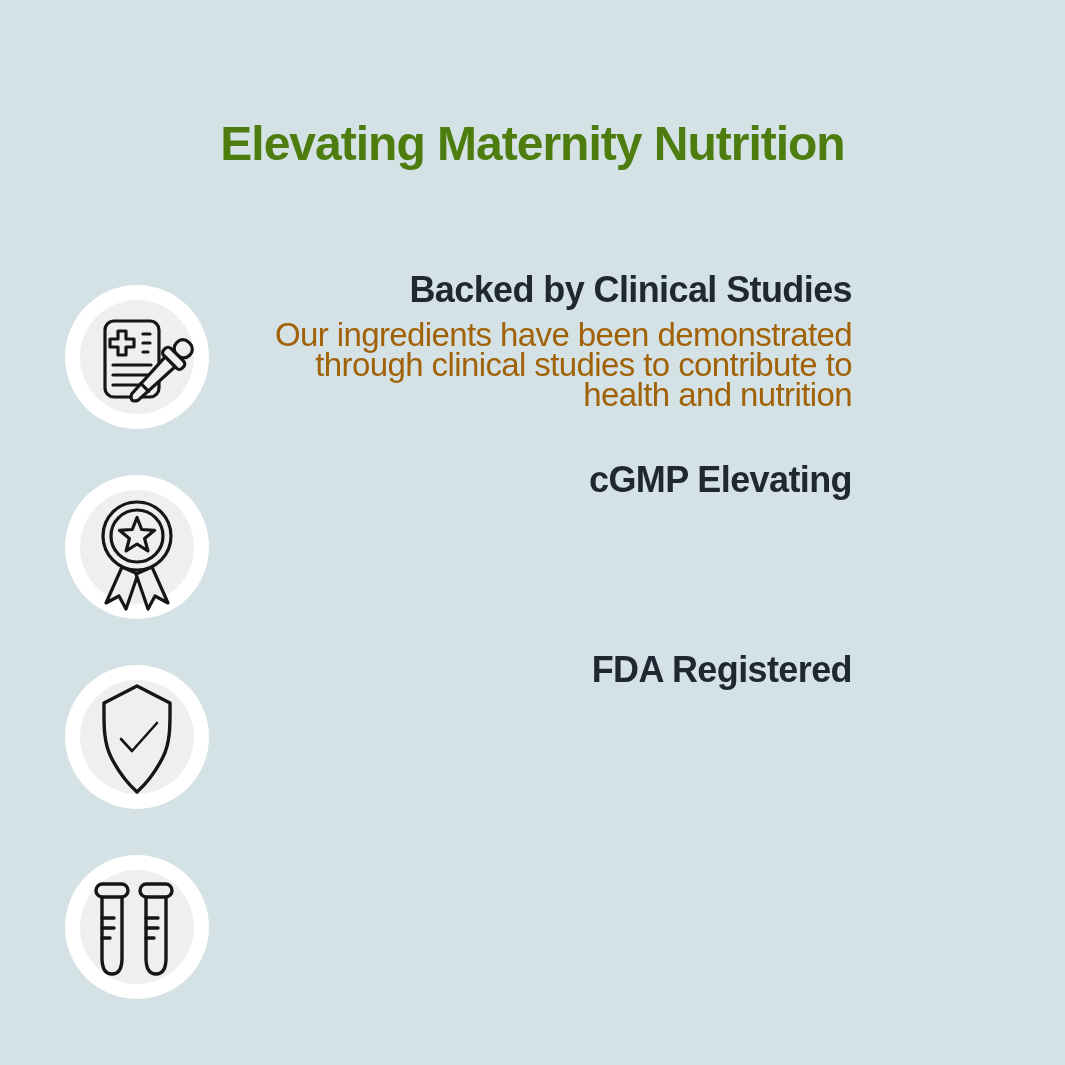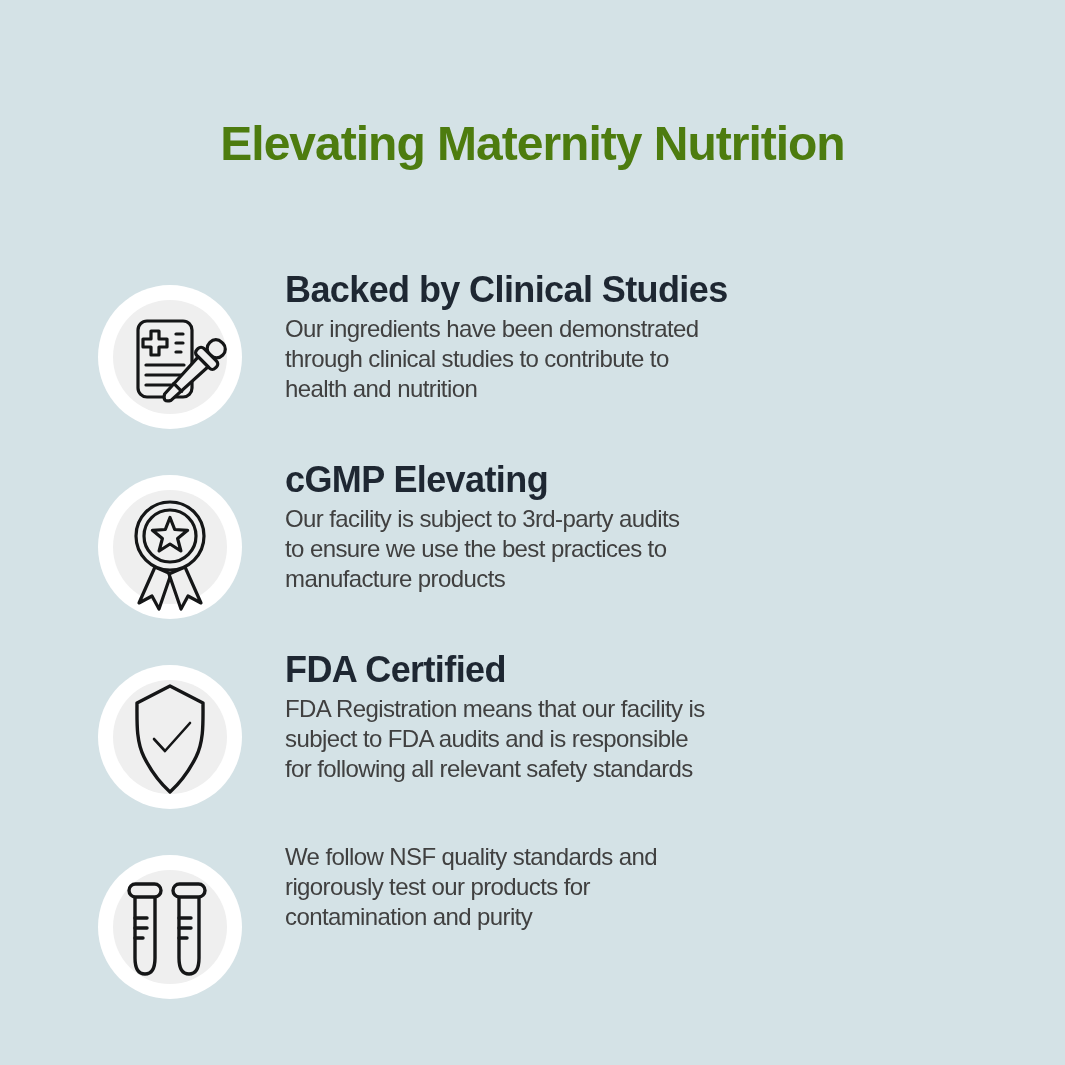--- a/index.html
+++ b/index.html
@@ -20,21 +20,22 @@
     padding-top: 84px;
     text-align: center;
     font-size: 48px;
     line-height: 56px;
     font-weight: 700;
     letter-spacing: -1px;
     color: #4d7c0f;
   }
   .features {
     margin-top: 113px;
-    padding-left: 98px;
+    padding-left: 65px;
+    text-align: right;
   }
   .feature {
     display: flex;
     align-items: flex-start;
     height: 144px;
     margin-bottom: 46px;
   }
   .icon-wrap {
     width: 144px;
     height: 144px;
@@ -51,25 +52,25 @@
     width: 600px;
   }
   .feature-title {
     font-size: 36px;
     line-height: 42px;
     font-weight: 700;
     letter-spacing: -0.6px;
     color: #1e2732;
   }
   .feature-desc {
-    margin-top: 3px;
-    font-size: 24px;
+    margin-top: 9px;
+    font-size: 33px;
     line-height: 30px;
     letter-spacing: -0.6px;
-    color: #404040;
+    color: #a16207;
     white-space: pre-line;
   }
 </style>
 </head>
 <body>
 
 <div class="canvas">
 
   <h1 class="page-title">Elevating Maternity Nutrition</h1>
 
@@ -115,42 +116,36 @@
             <path d="M57 92 L41 128 L54 121 L61 134 L73 99 Z"></path>
             <path d="M87 92 L103 128 L90 121 L83 134 L71 99 Z"></path>
             <circle cx="72" cy="61" r="34"></circle>
             <circle cx="72" cy="61" r="26" fill="none"></circle>
             <path fill="none" d="M72 42.5 L76.7 54.5 L89.6 55.3 L79.6 63.5 L82.9 76 L72 69 L61.1 76 L64.4 63.5 L54.4 55.3 L67.3 54.5 Z"></path>
           </g>
         </svg>
       </div>
       <div class="feature-text">
         <div class="feature-title">cGMP Elevating</div>
-        <div class="feature-desc">Our facility is subject to 3rd-party audits
-to ensure we use the best practices to
-manufacture products</div>
       </div>
     </div>
 
     <div class="feature">
       <div class="icon-wrap">
         <svg viewBox="0 0 144 144" role="img" aria-label="shield-check-icon">
           <circle cx="72" cy="72" r="72" fill="#ffffff"></circle>
           <circle cx="72" cy="72" r="57" fill="#efefef"></circle>
           <g stroke="#151617" stroke-linecap="round" stroke-linejoin="round">
             <path stroke-width="3.4" fill="#efefef" d="M72 21 L105 38 C105 57 106 76 98 92 C91 106 83 117 72 127 C61 117 53 106 46 92 C38 76 39 57 39 38 Z"></path>
             <path stroke-width="2.6" fill="none" d="M56 74 L67 86 L92 58"></path>
           </g>
         </svg>
       </div>
       <div class="feature-text">
-        <div class="feature-title">FDA Certified</div>
-        <div class="feature-desc">FDA Registration means that our facility is
-subject to FDA audits and is responsible
-for following all relevant safety standards</div>
+        <div class="feature-title">FDA Registered</div>
       </div>
     </div>
 
     <div class="feature">
       <div class="icon-wrap">
         <svg viewBox="0 0 144 144" role="img" aria-label="test-tubes-icon">
           <circle cx="72" cy="72" r="72" fill="#ffffff"></circle>
           <circle cx="72" cy="72" r="57" fill="#efefef"></circle>
           <g stroke="#151617" stroke-width="3.4" fill="#efefef" stroke-linecap="round" stroke-linejoin="round">
             <path d="M37 42 L37 103 Q37 119 47 119 Q57 119 57 103 L57 42"></path>
@@ -160,20 +155,17 @@
             <line x1="37" y1="83" x2="45" y2="83"></line>
             <path d="M81 42 L81 103 Q81 119 91 119 Q101 119 101 103 L101 42"></path>
             <rect x="75" y="29" width="32" height="13" rx="6.5"></rect>
             <line x1="81" y1="63" x2="93" y2="63"></line>
             <line x1="81" y1="73" x2="93" y2="73"></line>
             <line x1="81" y1="83" x2="89" y2="83"></line>
           </g>
         </svg>
       </div>
       <div class="feature-text">
-        <div class="feature-desc">We follow NSF quality standards and
-rigorously test our products for
-contamination and purity</div>
       </div>
     </div>
 
   </div>
 </div>
 
 </body></html>

